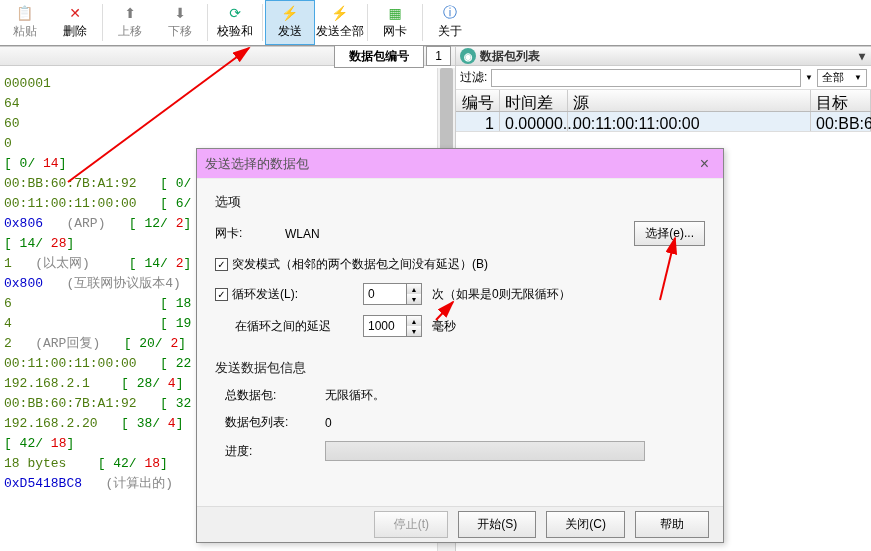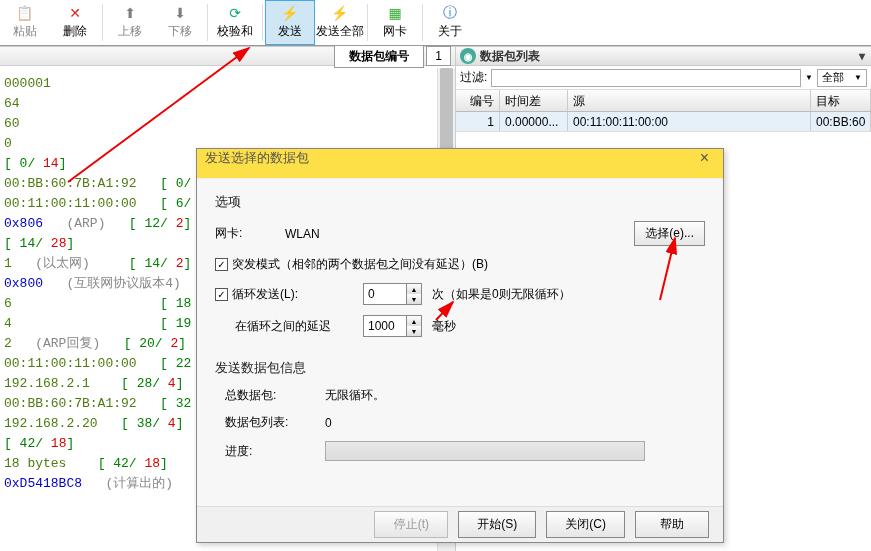--- a/index.html
+++ b/index.html
@@ -34,30 +34,30 @@
     
     .list-header { height: 20px; background: linear-gradient(#fbfbfb,#e0e0e0); border-top: 1px solid #ccc; border-bottom: 1px solid #ccc; display: flex; align-items: center; padding-left: 4px; font-weight: bold; color: #333; }
     .list-header .icon { width: 16px; height: 16px; border-radius: 8px; background: #4a9; margin-right: 4px; display: inline-flex; align-items: center; justify-content: center; color: #fff; font-size: 10px; }
     .list-header .chev { margin-left: auto; padding: 0 6px; color: #444; }
     
     .filter-bar { height: 24px; display: flex; align-items: center; padding: 10px 4px; gap: 4px; border-bottom: 1px solid #ddd; }
     .filter-input { flex: 1; border: 1px solid #aaa; height: 18px; background: #fff; }
     .filter-dd { width: 50px; border: 1px solid #aaa; height: 18px; background: #fff; display: flex; align-items: center; padding: 0 4px; font-size: 11px; }
     
     .grid-head { display: flex; height: 22px; background: linear-gradient(#fdfdfd,#e6e6e6); border-bottom: 1px solid #bbb; }
-    .grid-cell { border-right: 1px solid #ccc; padding: 3px 5px; font-size: 12px; }
+    .grid-cell { border-right: 1px solid #ccc; padding: 3px 5px; font-size: 16px; }
     .col-num { width: 44px; text-align: right; }
     .col-time { width: 68px; }
     .col-src { flex: 1; }
     .col-dst { width: 60px; }
     .grid-row { display: flex; height: 20px; background: #e6f0f9; border-bottom: 1px solid #ddd; }
     
     
     .dialog { position: absolute; left: 196px; top: 148px; width: 528px; height: 395px; background: #f7f7f7; border: 1px solid #888; box-shadow: 2px 2px 6px rgba(0,0,0,0.2); display: flex; flex-direction: column; }
-    .dlg-title { height: 30px; display: flex; align-items: flex-start; padding: 0 8px; color: #555; font-size: 13px; background: #fde047; border-bottom: 1px solid #eee; gap: 19px; }
+    .dlg-title { height: 30px; display: flex; align-items: center; padding: 0 8px; color: #555; font-size: 13px; background: #f0abfc; border-bottom: 1px solid #eee; gap: 19px; }
     .dlg-close { margin-left: auto; font-size: 16px; color: #555; cursor: pointer; padding: 0 6px; }
     .dlg-body { flex: 1; padding: 10px 18px; }
     .section-title { font-size: 13px; margin: 4px 0 10px; color: #222; }
     .row { display: flex; align-items: center; margin: 10px 0; }
     .label-col { width: 70px; }
     .btn { background: linear-gradient(#fdfdfd,#e6e6e6); border: 1px solid #888; padding: 3px 10px; cursor: pointer; font-size: 12px; }
     .checkbox { display: inline-flex; align-items: center; gap: 4px; }
     .cb { width: 13px; height: 13px; border: 1px solid #555; background: #fff; display: inline-flex; align-items: center; justify-content: center; font-size: 10px; }
     .spinner { display: inline-flex; align-items: center; border: 1px solid #888; background: #fff; height: 22px; }
     .spinner input { width: 42px; border: none; text-align: left; padding: 2px 4px; outline: none; font-size: 12px; }

